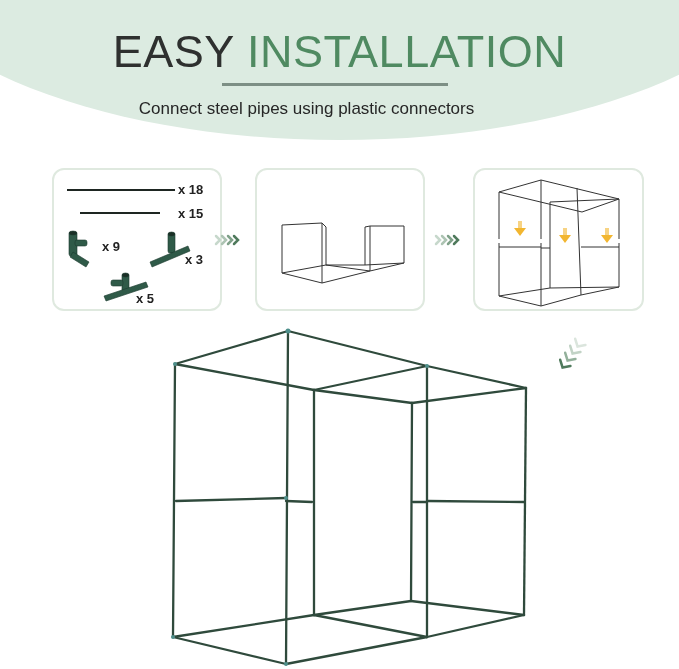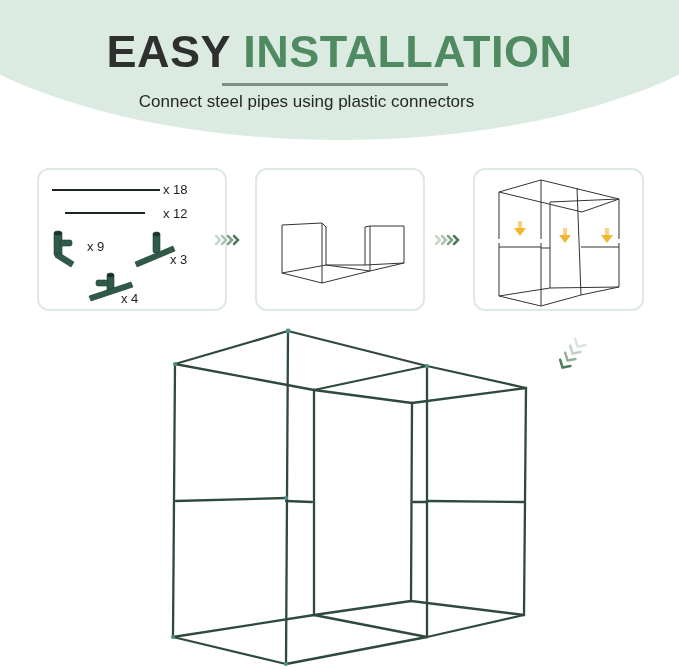--- a/index.html
+++ b/index.html
@@ -1,24 +1,24 @@
 <!DOCTYPE html>
 <html><head>
 <meta charset="utf-8">
 <style>
   * { margin:0; padding:0; box-sizing:border-box; }
   body { width:679px; height:669px; background:#ffffff; position:relative; overflow:hidden; font-family:"Liberation Sans", sans-serif; }
   .header-bg { position:absolute; left:-120px; top:-260px; width:919px; height:400px; border-radius:50%; background:#dcebe1; }
-  .title { position:absolute; left:0; width:679px; top:26px; text-align:center; font-size:45px; font-weight:bold; letter-spacing:0.5px; }
+  .title { position:absolute; left:0; width:679px; top:26px; text-align:center; font-size:45px; font-weight:normal; letter-spacing:0.5px; }
   .title .dark { color:#2e302f; }
   .title .green { color:#4f8a61; }
   .rule { position:absolute; left:222px; top:83px; width:226px; height:3px; background:#7d8f85; }
-  .subtitle { position:absolute; left:0; width:591px; top:92px; text-align:center; font-size:17px; color:#262626;padding-left:22px; }
+  .subtitle { position:absolute; left:0; width:591px; top:99px; text-align:center; font-size:17px; color:#262626;padding-left:22px; }
   .panel { position:absolute; top:168px; height:143px; border:2px solid #dfe9df; border-radius:12px; background:#fff; }
-  .p1 { left:37px; width:190px; }
+  .p1 { left:52px; width:170px;font-weight:bold; }
   .p2 { left:255px; width:170px; }
   .p3 { left:473px; width:171px; }
   .qty { position:absolute; font-size:13px; color:#222; }
   svg { position:absolute; left:0; top:0; }
 </style>
 </head>
 <body>
 
 <div class="header-bg"></div>
 
@@ -48,24 +48,24 @@
     </g>
 
     <g fill="#2f5a48" stroke="#1d3a2f" stroke-width="0.6">
       <rect x="68" y="104" width="7" height="18" rx="2"></rect>
       <polygon points="50,126 92,112 94,117 52,131"></polygon>
       <rect x="57" y="110" width="12" height="6" rx="2"></rect>
       <ellipse cx="71.5" cy="105" rx="3.5" ry="2" fill="#1a2f26"></ellipse>
     </g>
   </svg>
   <span class="qty" style="left:124px;top:12px;">x 18</span>
-  <span class="qty" style="left:124px;top:36px;">x 12</span>
+  <span class="qty" style="left:124px;top:36px;">x 15</span>
   <span class="qty" style="left:48px;top:69px;">x 9</span>
   <span class="qty" style="left:131px;top:82px;">x 3</span>
-  <span class="qty" style="left:82px;top:121px;">x 4</span>
+  <span class="qty" style="left:82px;top:121px;">x 5</span>
 </div>
 
 <svg width="679" height="669" style="pointer-events:none;">
   <g stroke-width="2.5" fill="none" stroke-linecap="round">
     <polyline points="216,236 220,240 216,244" stroke="#c7d8cc"></polyline>
     <polyline points="222,236 226,240 222,244" stroke="#adc4b3"></polyline>
     <polyline points="228,236 232,240 228,244" stroke="#7fa189"></polyline>
     <polyline points="234,236 238,240 234,244" stroke="#4f7a5c"></polyline>
   </g>
   <g stroke-width="2.5" fill="none" stroke-linecap="round">

